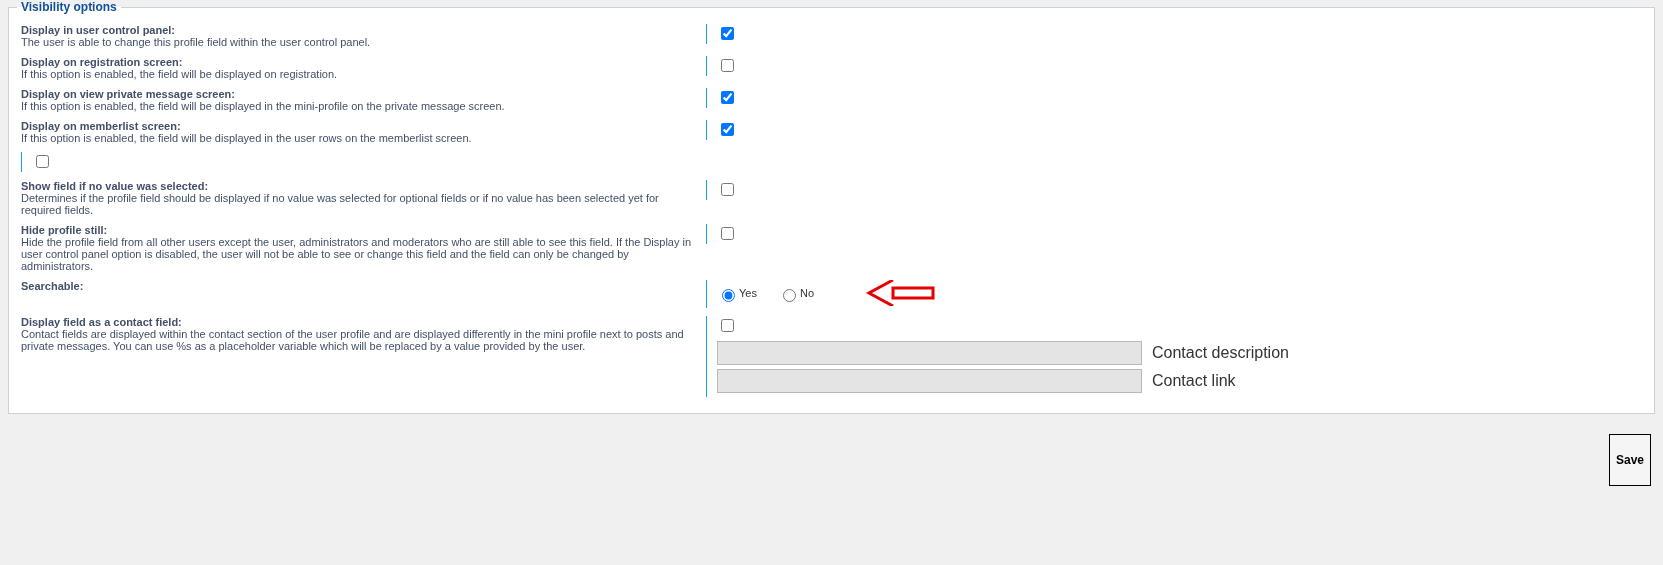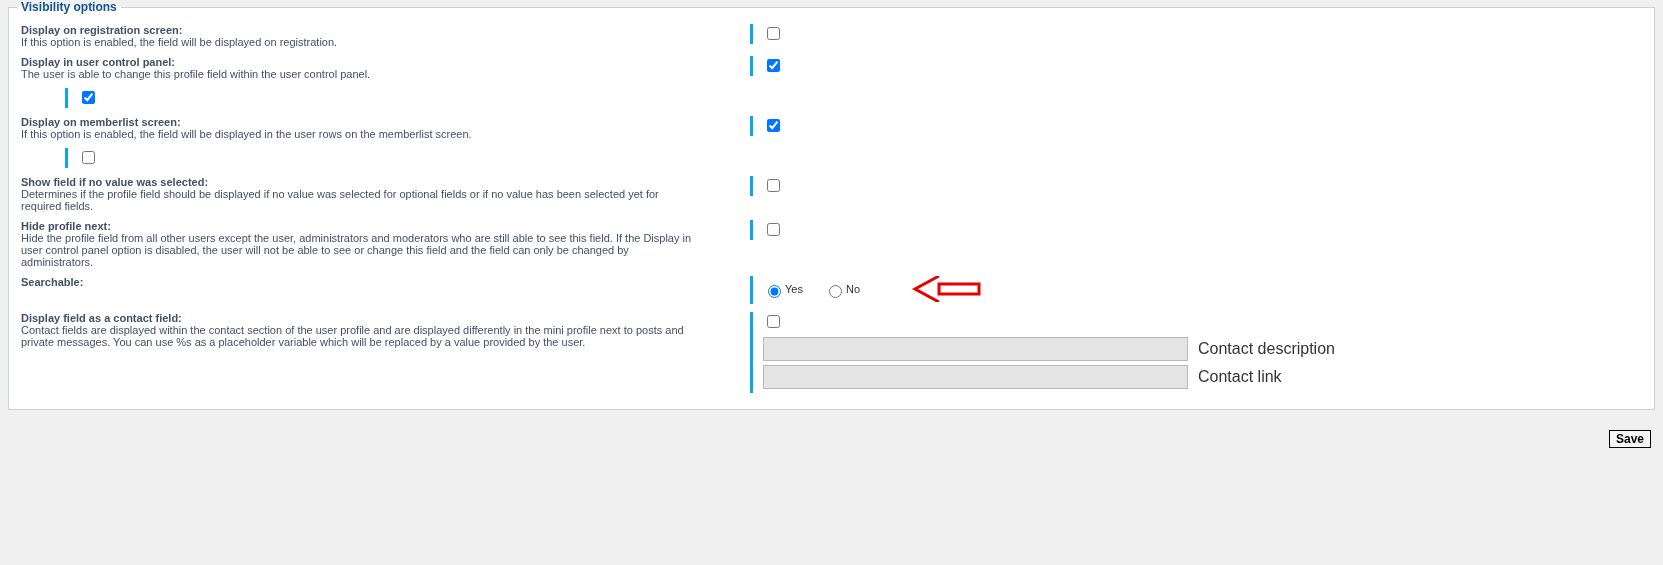--- a/index.html
+++ b/index.html
@@ -32,24 +32,23 @@
     align-items: flex-start;
     padding: 4px 0;
   }
   .left {
     width: 685px;
     padding-right: 10px;
     box-sizing: border-box;
   }
   .right {
     flex: 1;
-    border-left: 3px solid #0ea5e9;
+    border-left: 1px solid #0ea5e9;
     padding-left: 10px;
     min-height: 20px;
-    margin-left: 44px;
   }
   .label {
     color: #425067;
     font-weight: bold;
     font-size: 11px;
   }
   .desc {
     color: #425067;
     font-size: 11px;
   }
@@ -94,54 +93,58 @@
     vertical-align: middle;
   }
   .save-bar {
     text-align: right;
     padding: 20px 4px 0 0;
   }
   .save-bar input[type="submit"] {
     font-weight: bold;
     font-family: inherit;
     font-size: 12px;
-    padding: 1px 6px;
+    padding: 18px 6px;
     background: #f5f5f5;
     border: 1px solid #000;
     cursor: pointer;
   }
 </style>
 </head>
 <body>
 
 <div class="page">
   <fieldset class="section">
     <legend>Visibility options</legend>
 
     <div class="row">
       <div class="left">
+        <span class="label">Display in user control panel:</span><br>
+        <span class="desc">The user is able to change this profile field within the user control panel.</span>
+      </div>
+      <div class="right">
+        <input type="checkbox" checked="" style="">
+      </div>
+    </div>
+
+    <div class="row">
+      <div class="left">
         <span class="label">Display on registration screen:</span><br>
         <span class="desc">If this option is enabled, the field will be displayed on registration.</span>
       </div>
       <div class="right">
         <input type="checkbox" style="">
       </div>
     </div>
 
     <div class="row">
       <div class="left">
-        <span class="label">Display in user control panel:</span><br>
-        <span class="desc">The user is able to change this profile field within the user control panel.</span>
-      </div>
-      <div class="right">
-        <input type="checkbox" checked="" style="">
-      </div>
-    </div>
-
-    <div class="row">
+        <span class="label">Display on view private message screen:</span><br>
+        <span class="desc">If this option is enabled, the field will be displayed in the mini-profile on the private message screen.</span>
+      </div>
       <div class="right">
         <input type="checkbox" checked="" style="">
       </div>
     </div>
 
 
     <div class="row">
       <div class="left">
         <span class="label">Display on memberlist screen:</span><br>
         <span class="desc">If this option is enabled, the field will be displayed in the user rows on the memberlist screen.</span>
@@ -162,21 +165,21 @@
         <span class="label">Show field if no value was selected:</span><br>
         <span class="desc">Determines if the profile field should be displayed if no value was selected for optional fields or if no value has been selected yet for required fields.</span>
       </div>
       <div class="right">
         <input type="checkbox" style="">
       </div>
     </div>
 
     <div class="row">
       <div class="left">
-        <span class="label">Hide profile next:</span><br>
+        <span class="label">Hide profile still:</span><br>
         <span class="desc">Hide the profile field from all other users except the user, administrators and moderators who are still able to see this field. If the Display in user control panel option is disabled, the user will not be able to see or change this field and the field can only be changed by administrators.</span>
       </div>
       <div class="right">
         <input type="checkbox" style="">
       </div>
     </div>
 
     <div class="row">
       <div class="left">
         <span class="label">Searchable:</span>

